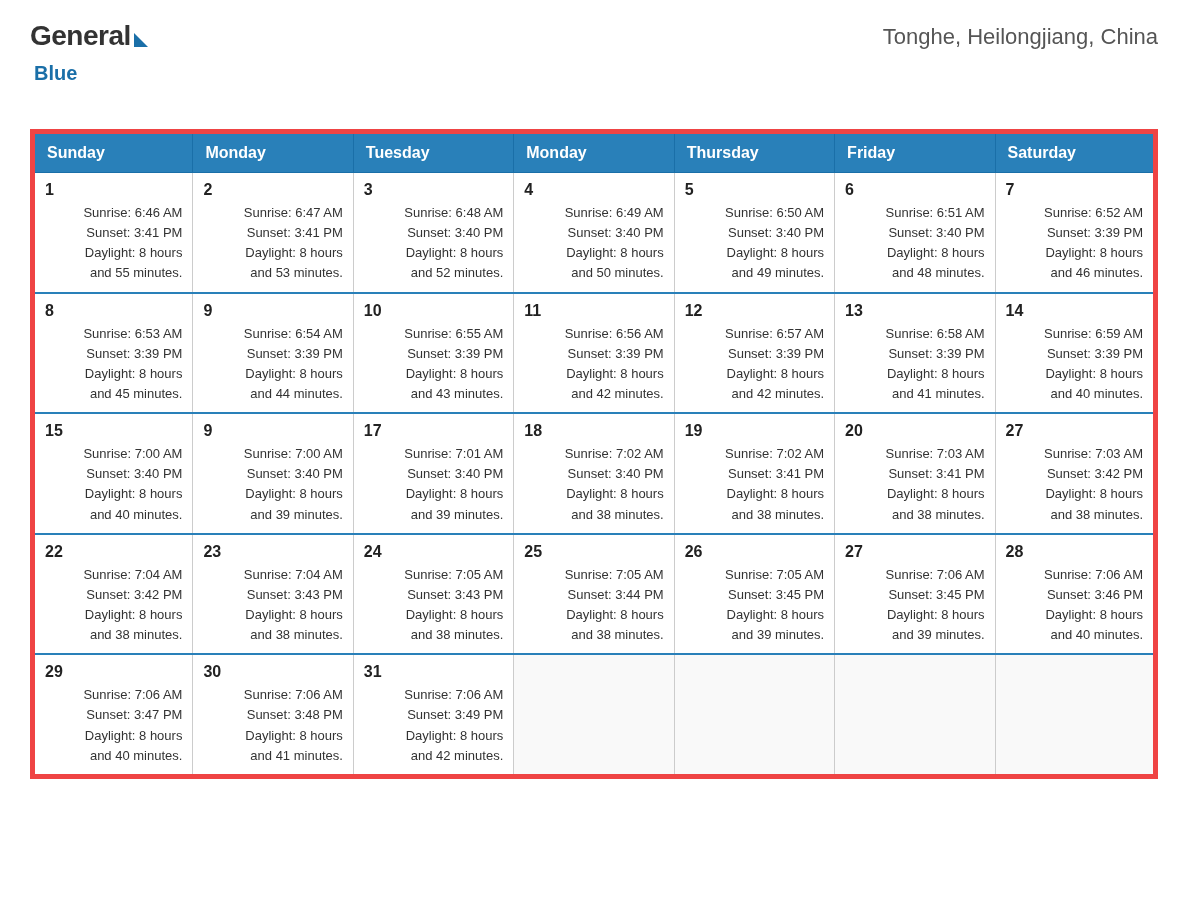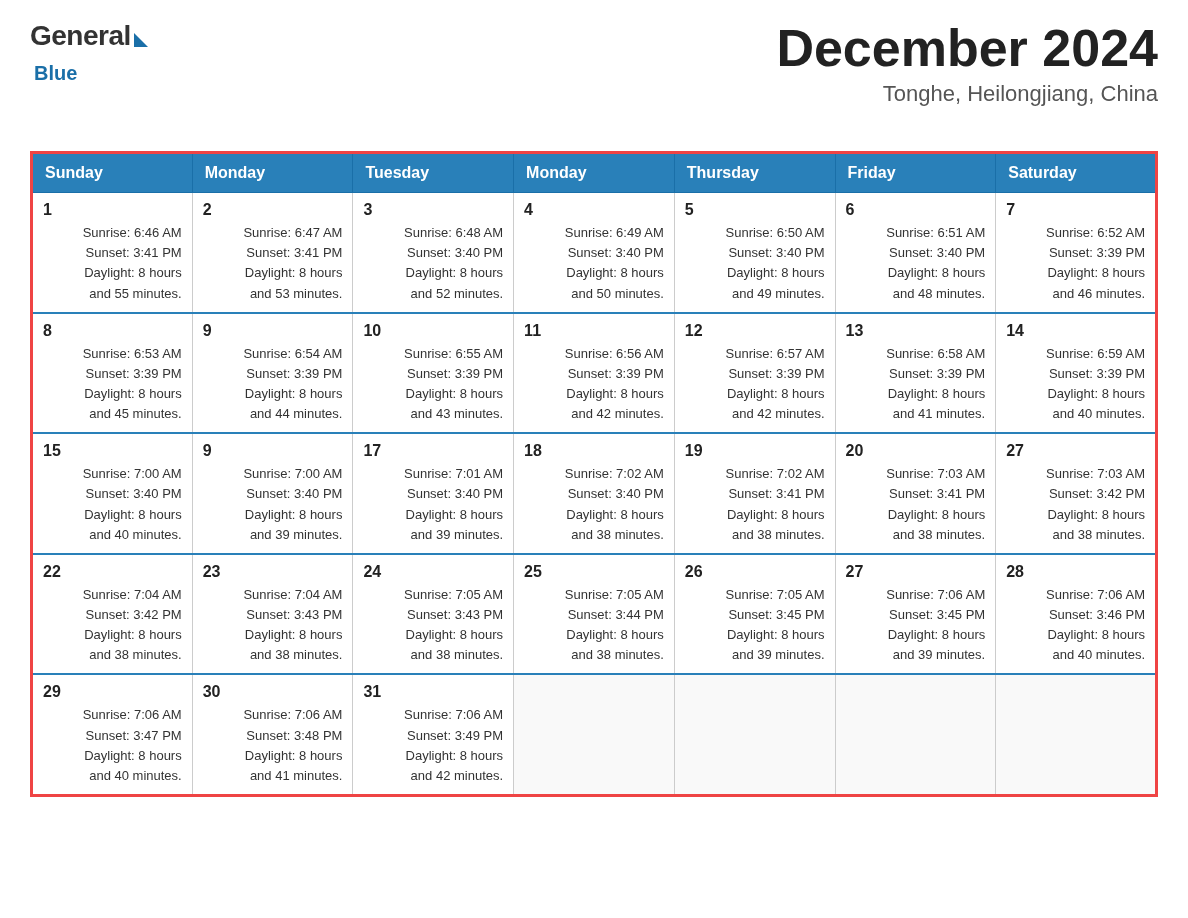--- a/index.html
+++ b/index.html
@@ -58,21 +58,21 @@
       line-height: 1.1;
     }
     .location-title {
       font-size: 22px;
       color: #555;
       margin-top: 4px;
     }
     .calendar-table {
       width: 100%;
       border-collapse: collapse;
-      border: 3px solid #ef4444;
+      border: 5px solid #ef4444;
       margin-top: 44px;
     }
     .calendar-table th {
       background-color: #2980b9;
       color: #fff;
       font-size: 16px;
       font-weight: bold;
       padding: 10px 12px;
       text-align: left;
       border: 1px solid #1a6fa8;
@@ -112,21 +112,20 @@
 
 <div class="header">
   <div class="logo">
     <div class="logo-top">
       <span class="logo-general">General</span>
       <div class="logo-triangle"></div>
     </div>
     <span class="logo-blue">Blue</span>
   </div>
   <div class="title-section">
-    <div class="month-title">December 2024</div>
     <div class="location-title">Tonghe, Heilongjiang, China</div>
   </div>
 </div>
 
 <table class="calendar-table">
   <thead>
     <tr>
       <th>Sunday</th>
       <th>Monday</th>
       <th>Tuesday</th>

